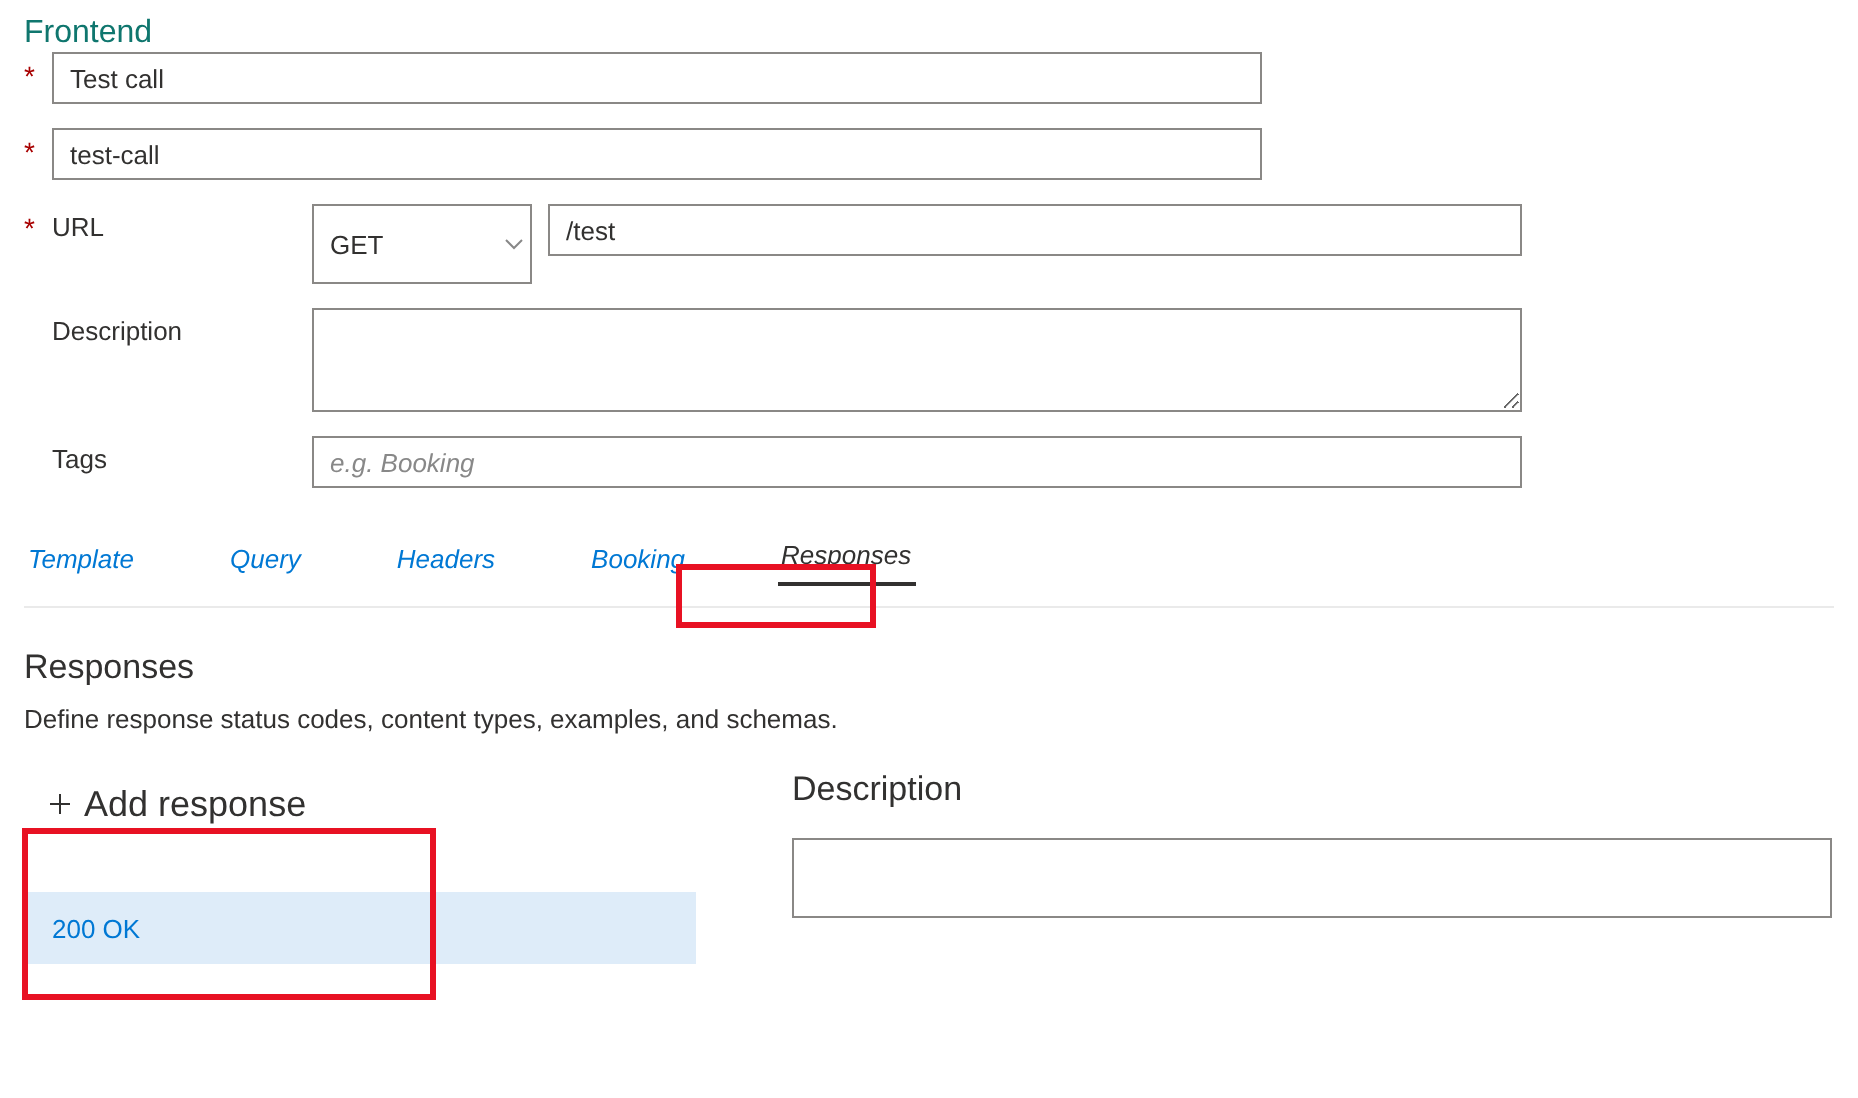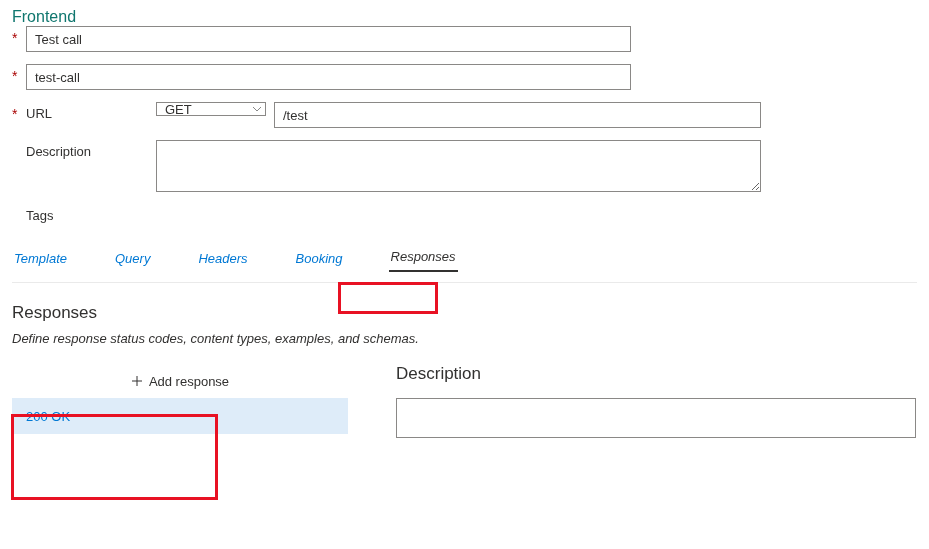--- a/index.html
+++ b/index.html
@@ -50,21 +50,21 @@
     background: #fff;
     color: #323130;
   }
   input[type="text"]::placeholder, textarea::placeholder {
     font-style: italic;
     color: #888;
   }
   .wide-input { width: 605px; height: 26px; }
   .select-box {
     border: 1px solid #8a8886;
-    height: 14px;
+    height: 40px;
     width: 110px;
     display: flex;
     align-items: center;
     justify-content: space-between;
     padding: 0 3px 0 8px;
     font-size: 13px;
     cursor: pointer;
   }
   .chev { width:10px; height:10px; }
   .url-input { flex: 1; height: 26px; }
@@ -93,44 +93,43 @@
   .section-title {
     font-size: 17px;
     font-weight: 400;
     color: #323130;
     margin-bottom: 8px;
   }
   .section-desc {
     font-size: 13px;
     color: #323130;
     margin-bottom: 18px;
-    font-style: italic;
   }
   .resp-layout { display: flex; gap: 48px; }
   .resp-left { width: 336px; }
   .add-response {
     display: flex;
     align-items: center;
     gap: 6px;
     height: 34px;
     padding: 0 12px;
-    font-size: 13px;
-    color: #323130;
-    cursor: pointer;
-    justify-content: center;
+    font-size: 18px;
+    color: #323130;
+    cursor: pointer;
   }
   .plus { width:12px; height:12px; }
   .resp-item {
     height: 36px;
     display: flex;
     align-items: center;
     padding: 0 14px;
     font-size: 13px;
     color: #0078d4;
     cursor: pointer;
+    margin-top: 27px;
   }
   .resp-item.selected { background: #deecf9; }
   .resp-right { flex: 1; }
   .right-title {
     font-size: 17px;
     font-weight: 400;
     margin-bottom: 14px;
   }
   .right-desc-box {
     border: 1px solid #8a8886;
@@ -182,20 +181,23 @@
   <div class="req"></div>
   <div class="field-label">Description</div>
   <div class="field-controls">
     <textarea class="desc-area" style=""></textarea>
   </div>
 </div>
 
 <div class="form-row">
   <div class="req"></div>
   <div class="field-label">Tags</div>
+  <div class="field-controls">
+    <input type="text" class="wide-input" placeholder="e.g. Booking" style="">
+  </div>
 </div>
 
 <div class="tabs">
   <div class="tab">Template</div>
   <div class="tab">Query</div>
   <div class="tab">Headers</div>
   <div class="tab">Booking</div>
   <div class="tab active">Responses</div>
 </div>
 

